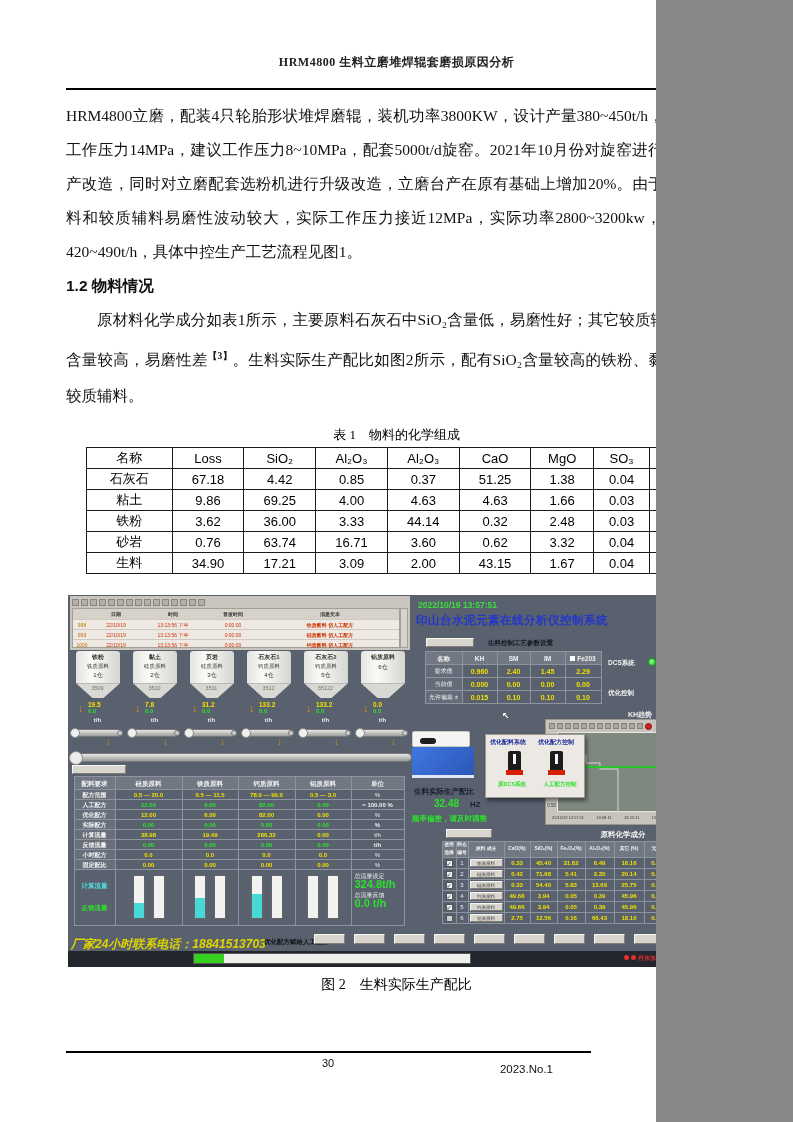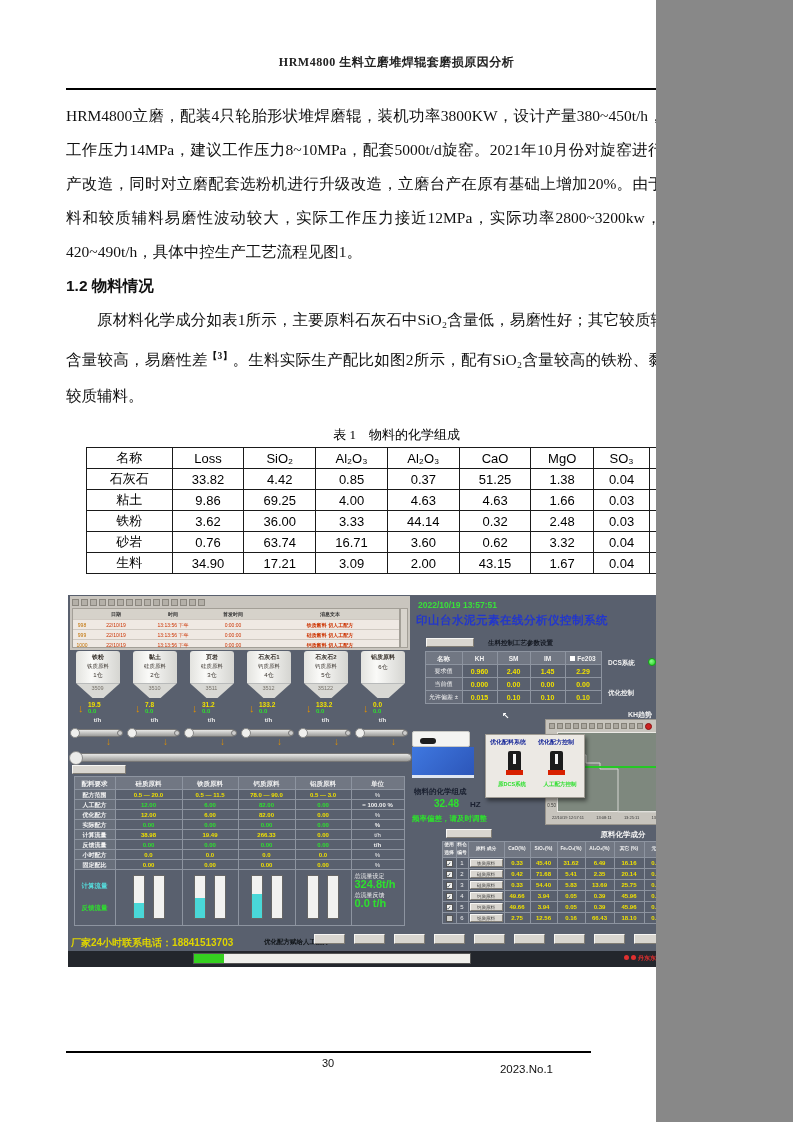--- a/index.html
+++ b/index.html
@@ -146,21 +146,21 @@
   .c-c{border:1px solid #8d94a0;margin:-.5px;overflow:hidden;}
   .c-c0{width:15px;}.c-c1{width:13px;}.c-c2{width:37px;}.c-c3{width:27px;}.c-c4{width:28px;}.c-c5{width:29px;}
   .c-c6{width:30px;}.c-c7{width:31px;}.c-c8{width:27px;}.c-c9{width:46px;}
   .cbox{display:inline-block;width:7px;height:7px;margin-top:2px;background:#f2f2f0;border:1px solid #555;
         font-size:6px;line-height:7px;color:#123;font-weight:bold;}
   .cbox:not(.checked){background:#cfcfcb;}
   .m-btn{display:inline-block;width:33px;height:8px;margin-top:1px;font-size:4.5px;line-height:8px;color:#333;
          background:#d9d6d0;border:1px solid;border-color:#f7f6f3 #817d75 #817d75 #f7f6f3;}
 
   
-  .phone{left:3px;top:341px;font-size:10px;font-weight:bold;color:#ded400;}
+  .phone{left:3px;top:341px;font-size:12px;font-weight:bold;color:#ded400;font-style:italic;}
   .assign{left:196px;top:343px;font-size:6.5px;font-weight:bold;color:#101418;}
   #btn-row{left:246px;top:339px;display:flex;gap:9px;}
   .f-btn{display:inline-block;width:31px;height:10px;background:#d9d6d0;border:1px solid;border-color:#f7f6f3 #817d75 #817d75 #f7f6f3;}
   .pstrip{left:0;top:356px;width:658px;height:16px;background:#23262c;}
   .ptrack{position:absolute;left:125px;top:2px;width:278px;height:11px;background:#efefeb;border:1px solid #555;}
   .pfill{position:absolute;left:0;top:0;width:30px;height:100%;background:#35d020;}
   .company{position:absolute;right:4px;top:3px;font-size:6px;font-weight:bold;color:#e03030;}
   .rdot{display:inline-block;width:5px;height:5px;border-radius:50%;background:#e03030;margin-right:2px;}
 </style>
 </head>
@@ -189,21 +189,21 @@
             <th>Al₂O₃</th>
             <th>CaO</th>
             <th>MgO</th>
             <th>SO₃</th>
             <th>Σ</th>
           </tr>
         </thead>
       <tbody id="t1-body">
           <tr>
             <td>石灰石</td>
-            <td>33.82</td>
+            <td>67.18</td>
             <td>4.42</td>
             <td>0.85</td>
             <td>0.37</td>
             <td>51.25</td>
             <td>1.38</td>
             <td>0.04</td>
             <td>99.57</td>
           </tr>
           <tr>
             <td>粘土</td>
@@ -597,21 +597,21 @@
             <b></b>
           </span>
         <span class="sw" style="left:64px;">
             <i></i>
             <b></b>
           </span>
         <span class="sw-lab" style="left:2px;">原DCS系统</span>
         <span class="sw-lab" style="left:50px;">人工配方控制</span>
       </div>
 
-      <div class="abs bf-lab">物料的化学组成</div>
+      <div class="abs bf-lab">生料实际生产配比</div>
       <div class="abs bf-val">32.48</div>
       <div class="abs bf-unit">HZ</div>
       <div class="abs bf-warn">频率偏差，请及时调整</div>
 
       <span class="abs btn3d pbtn2"></span>
       <div class="abs chem-title">原料化学成分</div>
       <div class="abs" id="chem">
           <div class="c-row c-head">
             <span class="c-c c-c0">使用 选择</span>
             <span class="c-c c-c1">料仓 编号</span>
@@ -742,18 +742,19 @@
           <span class="mknob"></span>
         </div>
         <span class="abs drop" style="left: 266px;">↓</span>
         <div class="abs sbelt" style="left: 289px;">
           <span class="knob"></span>
           <span class="mknob"></span>
         </div>
         <span class="abs drop" style="left: 323px;">↓</span>
       </div>
 
+    <div class="fcaption">图 2　生料实际生产配比</div>
   </div>
 
   <div class="footer-rule"></div>
   <div class="page-num">30</div>
   <div class="issue">2023.No.1</div>
 </div>
 
 </body></html>

